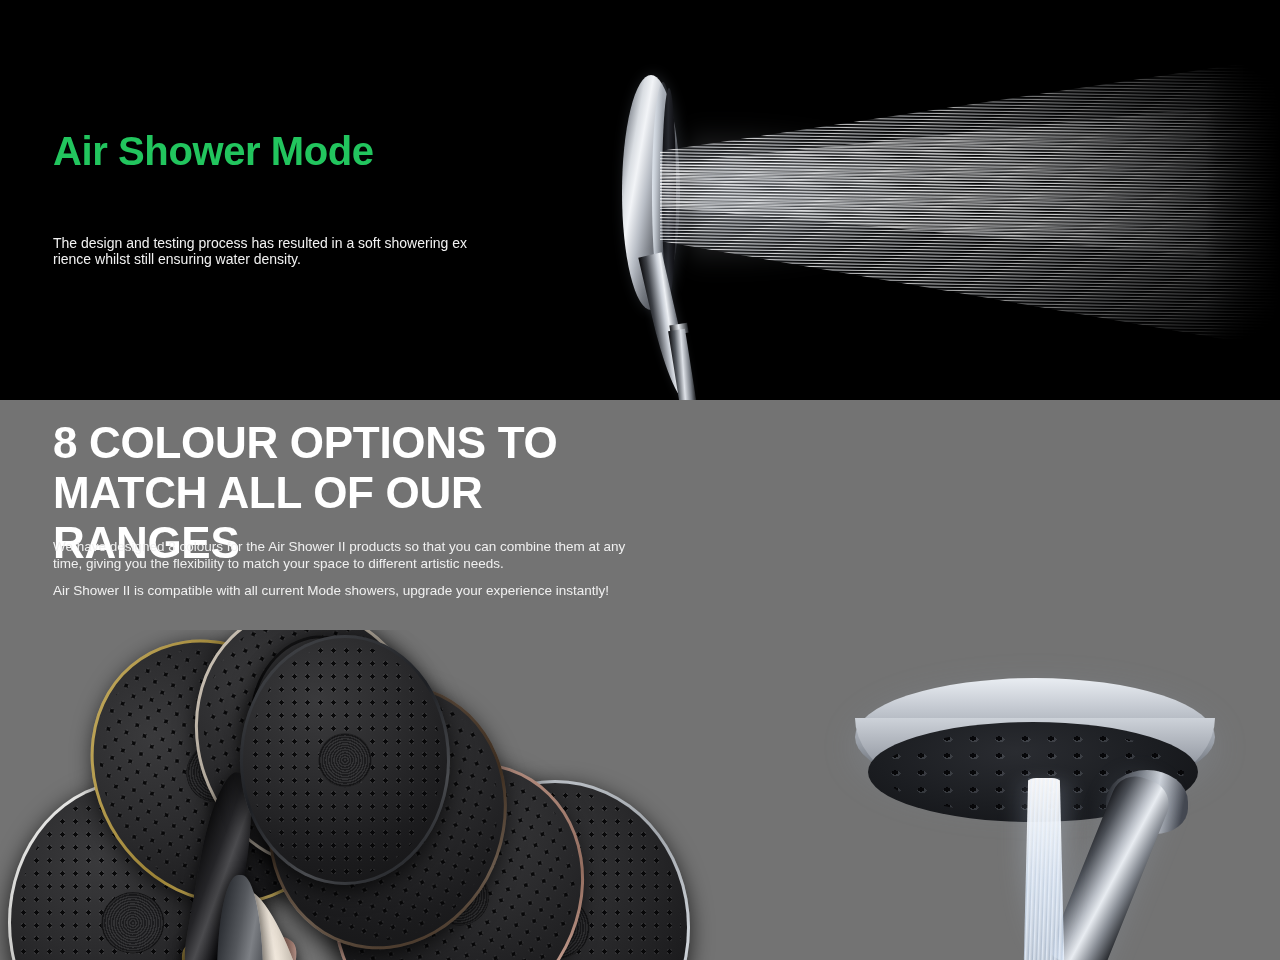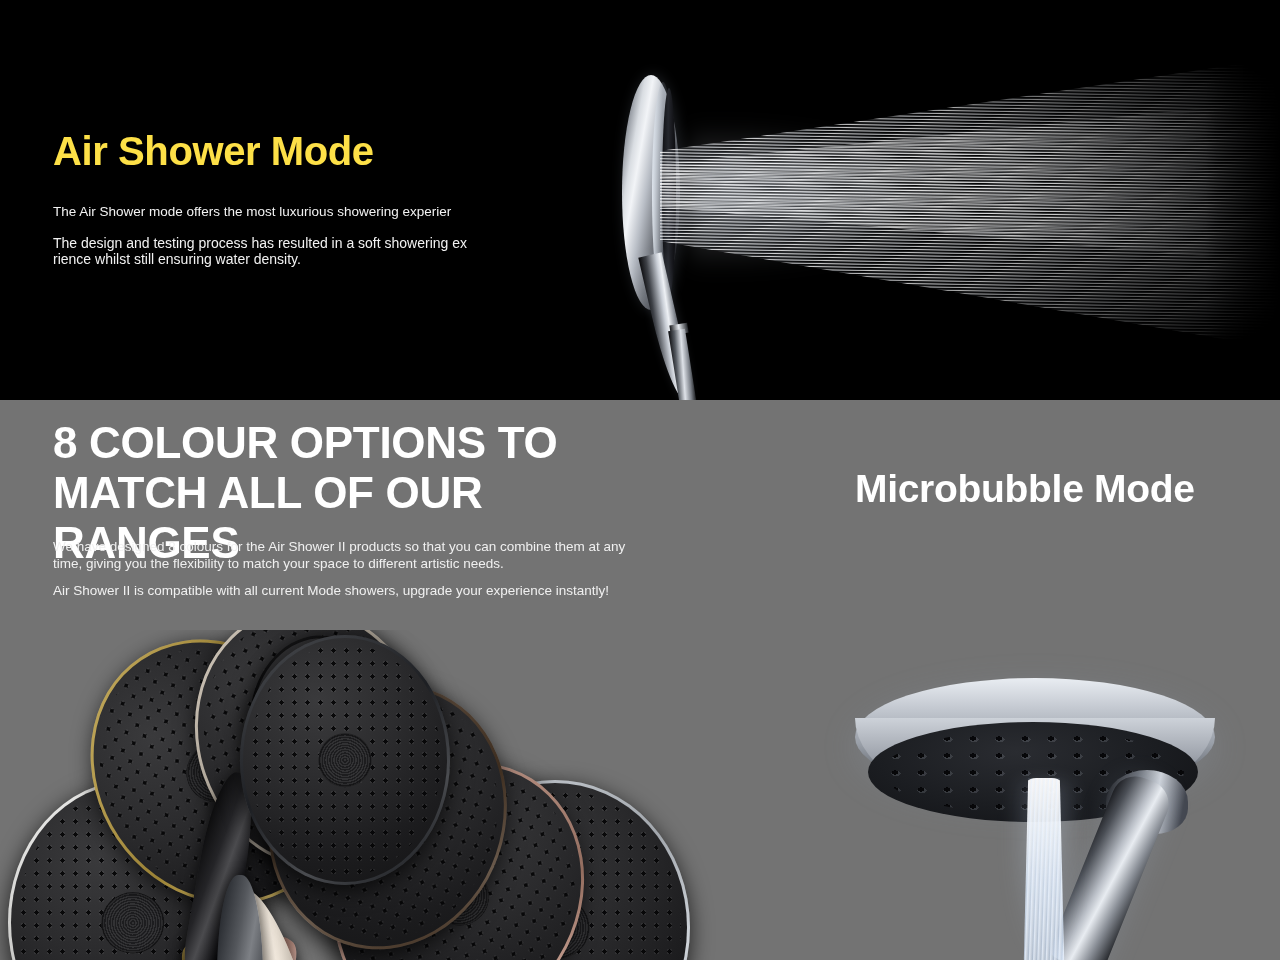--- a/index.html
+++ b/index.html
@@ -14,21 +14,21 @@
   .page { position:relative; width:1280px; height:960px; background:#000; }
 
   
   .section-air {
     position:absolute; left:0; top:0; width:1280px; height:400px;
     background:#000; overflow:hidden;
   }
   .air-copy { position:absolute; left:53px; top:130px; width:416px; overflow:hidden; }
   .h-air {
     font-size:40px; font-weight:700; letter-spacing:-0.4px;
-    line-height:1.05; color:#fde047; white-space:nowrap;
+    line-height:1.05; color:#22c55e; white-space:nowrap;
   }
   .air-p1 {
     position:absolute; left:53px; top:203px; width:416px; height:18px;
     font-size:13.5px; line-height:17px; color:#f2f2f2;
     white-space:nowrap; overflow:hidden;
   }
   .air-p2 {
     position:absolute; left:53px; top:235px; width:416px; height:34px;
     font-size:14px; line-height:16px; color:#f2f2f2;
     overflow:hidden;
@@ -282,35 +282,31 @@
         <div class="spray-glow"></div>
       </div>
       <div class="air-handle"></div>
       <div class="air-handle-joint"></div>
       <div class="air-handle2"></div>
     </div>
 
     <div class="air-copy">
       <h1 class="h-air">Air Shower Mode</h1>
     </div>
-    <p class="air-p1">The Air Shower mode offers the most luxurious showering experier</p>
     <p class="air-p2">The design and testing process has resulted in a soft showering ex rience whilst still ensuring water density.</p>
   </section>
 
   <section class="section-two">
 
     <div class="col-copy">
       <h2 class="h-colour">8 COLOUR OPTIONS TO MATCH ALL OF OUR RANGES</h2>
     </div>
     <p class="col-p1">We have designed 8 colours for the Air Shower II products so that you can combine them at any time, giving you the flexibility to match your space to different artistic needs.</p>
     <p class="col-p2">Air Shower II is compatible with all current Mode showers, upgrade your experience instantly!</p>
 
-    <div class="micro-copy">
-      <h2 class="h-micro">Microbubble Mode</h2>
-    </div>
 
     <div class="photo-fan" id="fan">
         <div class="sh" style="left: 8px; top: 150px; z-index: 1; transform: rotate(0deg); --w: 250px; --h: 285px; --sw: 60px; --sh2: 150px; --ring: linear-gradient(145deg,#f2f2f0,#c5c5c3 45%,#f2f2f0 72%,#b6b6b4); --metal: linear-gradient(100deg,#acacaa,#ededeb 38%,#ffffff 55%,#cacac8 85%,#a7a7a5);">
           <div class="head">
             <div class="face">
               <div class="nozzles"></div>
               <div class="center"></div>
             </div>
           </div>
         </div>

